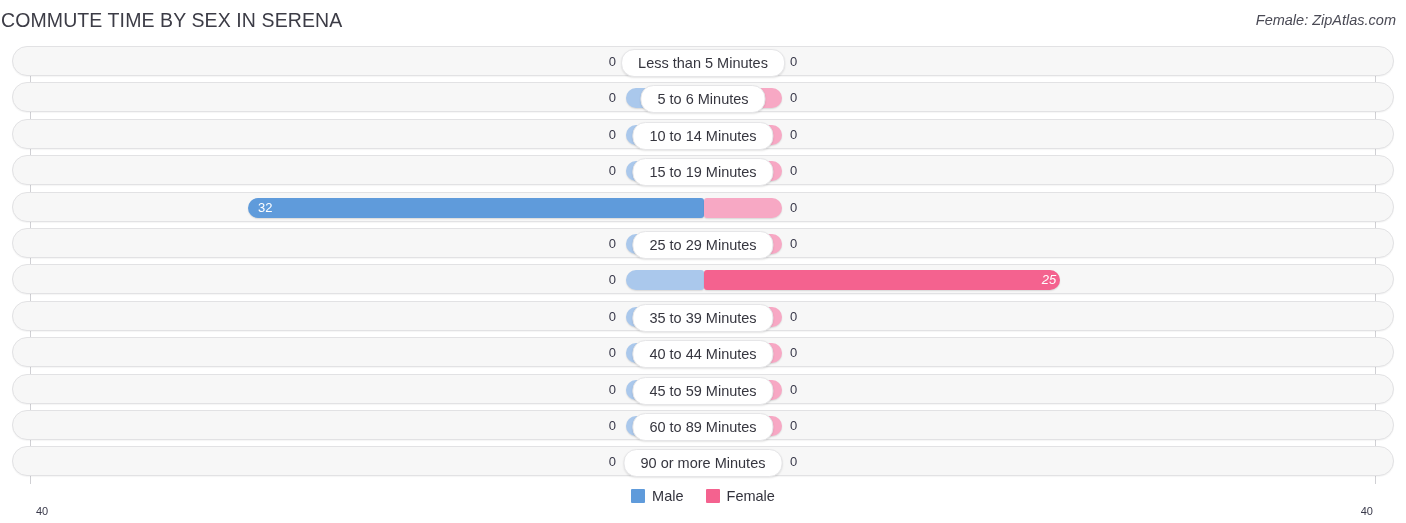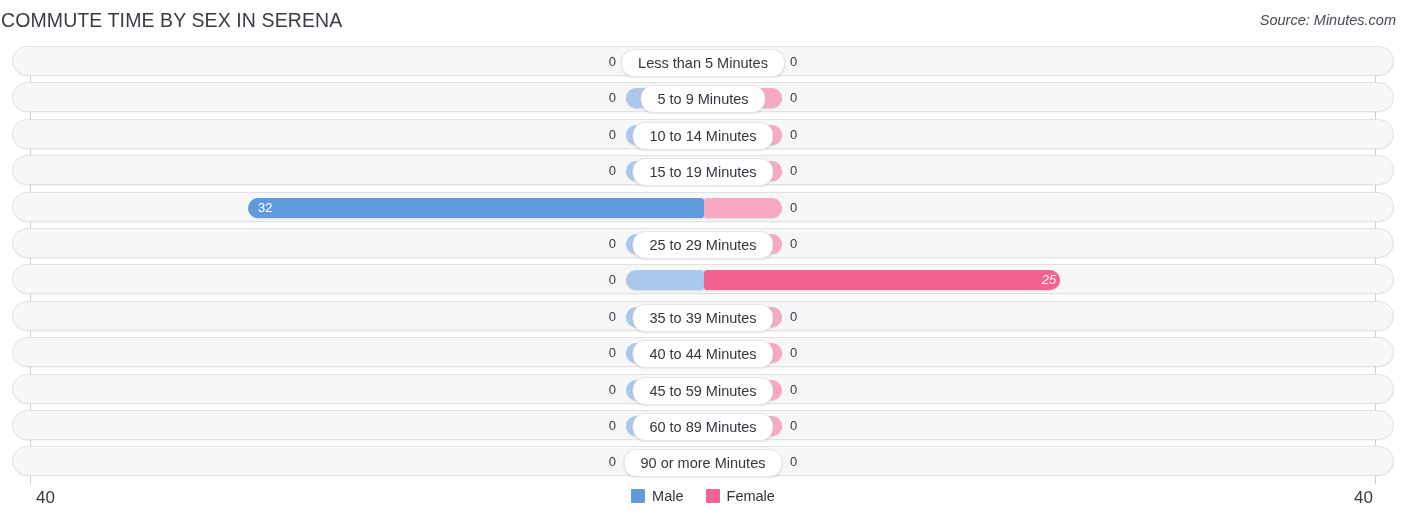--- a/index.html
+++ b/index.html
@@ -159,22 +159,22 @@
   
   .footer {
     position: absolute;
     left: 0;
     top: 484px;
     width: 1406px;
     height: 39px;
   }
   .tick {
     position: absolute;
-    top: 4px;
-    font-size: 17px;
+    top: 21px;
+    font-size: 11px;
     color: #39394a;
   }
   .tick.left  { left: 36px; }
   .tick.right { right: 33px; }
 
   .legend {
     position: absolute;
     left: 0;
     right: 0;
     top: 4px;
@@ -199,21 +199,21 @@
   .swatch.male   { background: #5f9bdb; }
   .swatch.female { background: #f4628f; }
 </style>
 </head>
 <body>
 
 <div class="page">
 
   <div class="header">
     <div class="chart-title">COMMUTE TIME BY SEX IN SERENA</div>
-    <div class="source">Source: Minutes.com</div>
+    <div class="source">Female: ZipAtlas.com</div>
   </div>
 
   <div class="plot">
     <div class="axis-line left"></div>
     <div class="axis-line right"></div>
     <div class="rows" id="rows">
         <div class="row">
           <div class="track">
             <span class="out-value left" style="right: 777px;">0</span>
             <span class="out-value right" style="left: 777px;">0</span>
@@ -221,21 +221,21 @@
             <div class="bar female" style="left: 691px; width: 78px;"></div>
             <div class="cat-pill">Less than 5 Minutes</div>
           </div>
         </div>
         <div class="row">
           <div class="track">
             <span class="out-value left" style="right: 777px;">0</span>
             <span class="out-value right" style="left: 777px;">0</span>
             <div class="bar male" style="left: 613px; width: 78px;"></div>
             <div class="bar female" style="left: 691px; width: 78px;"></div>
-            <div class="cat-pill">5 to 9 Minutes</div>
+            <div class="cat-pill">5 to 6 Minutes</div>
           </div>
         </div>
         <div class="row">
           <div class="track">
             <span class="out-value left" style="right: 777px;">0</span>
             <span class="out-value right" style="left: 777px;">0</span>
             <div class="bar male" style="left: 613px; width: 78px;"></div>
             <div class="bar female" style="left: 691px; width: 78px;"></div>
             <div class="cat-pill">10 to 14 Minutes</div>
           </div>

